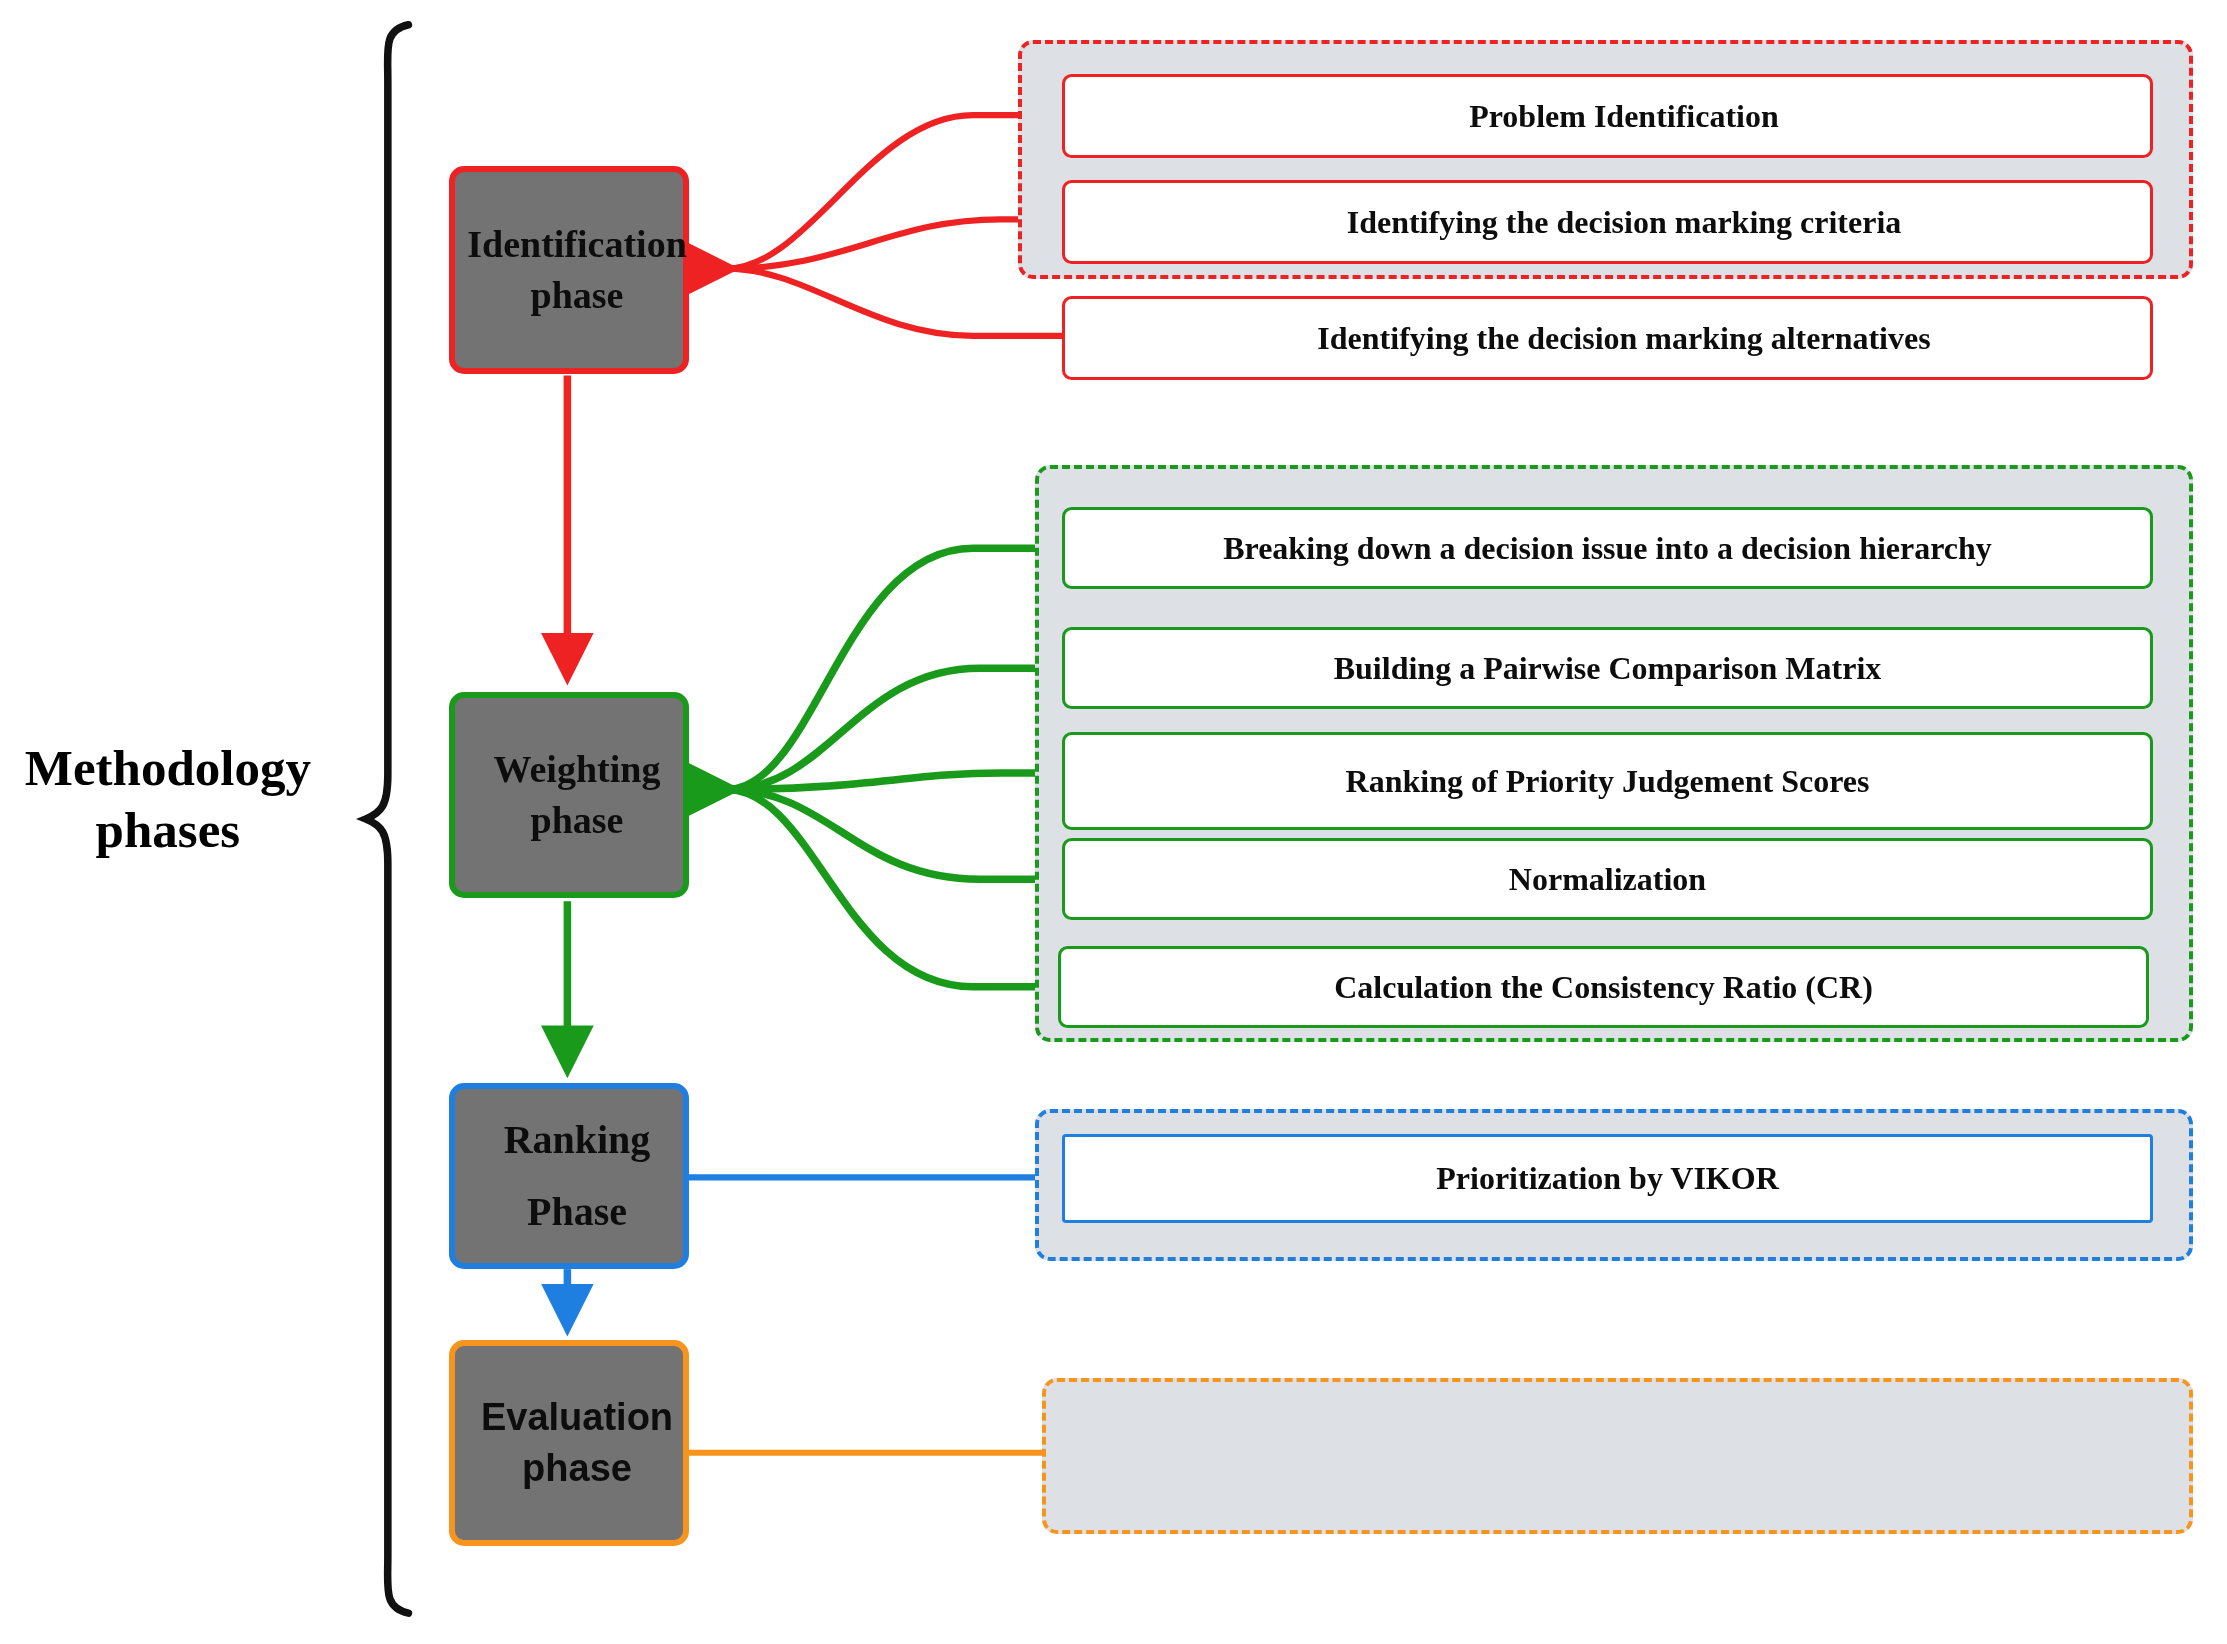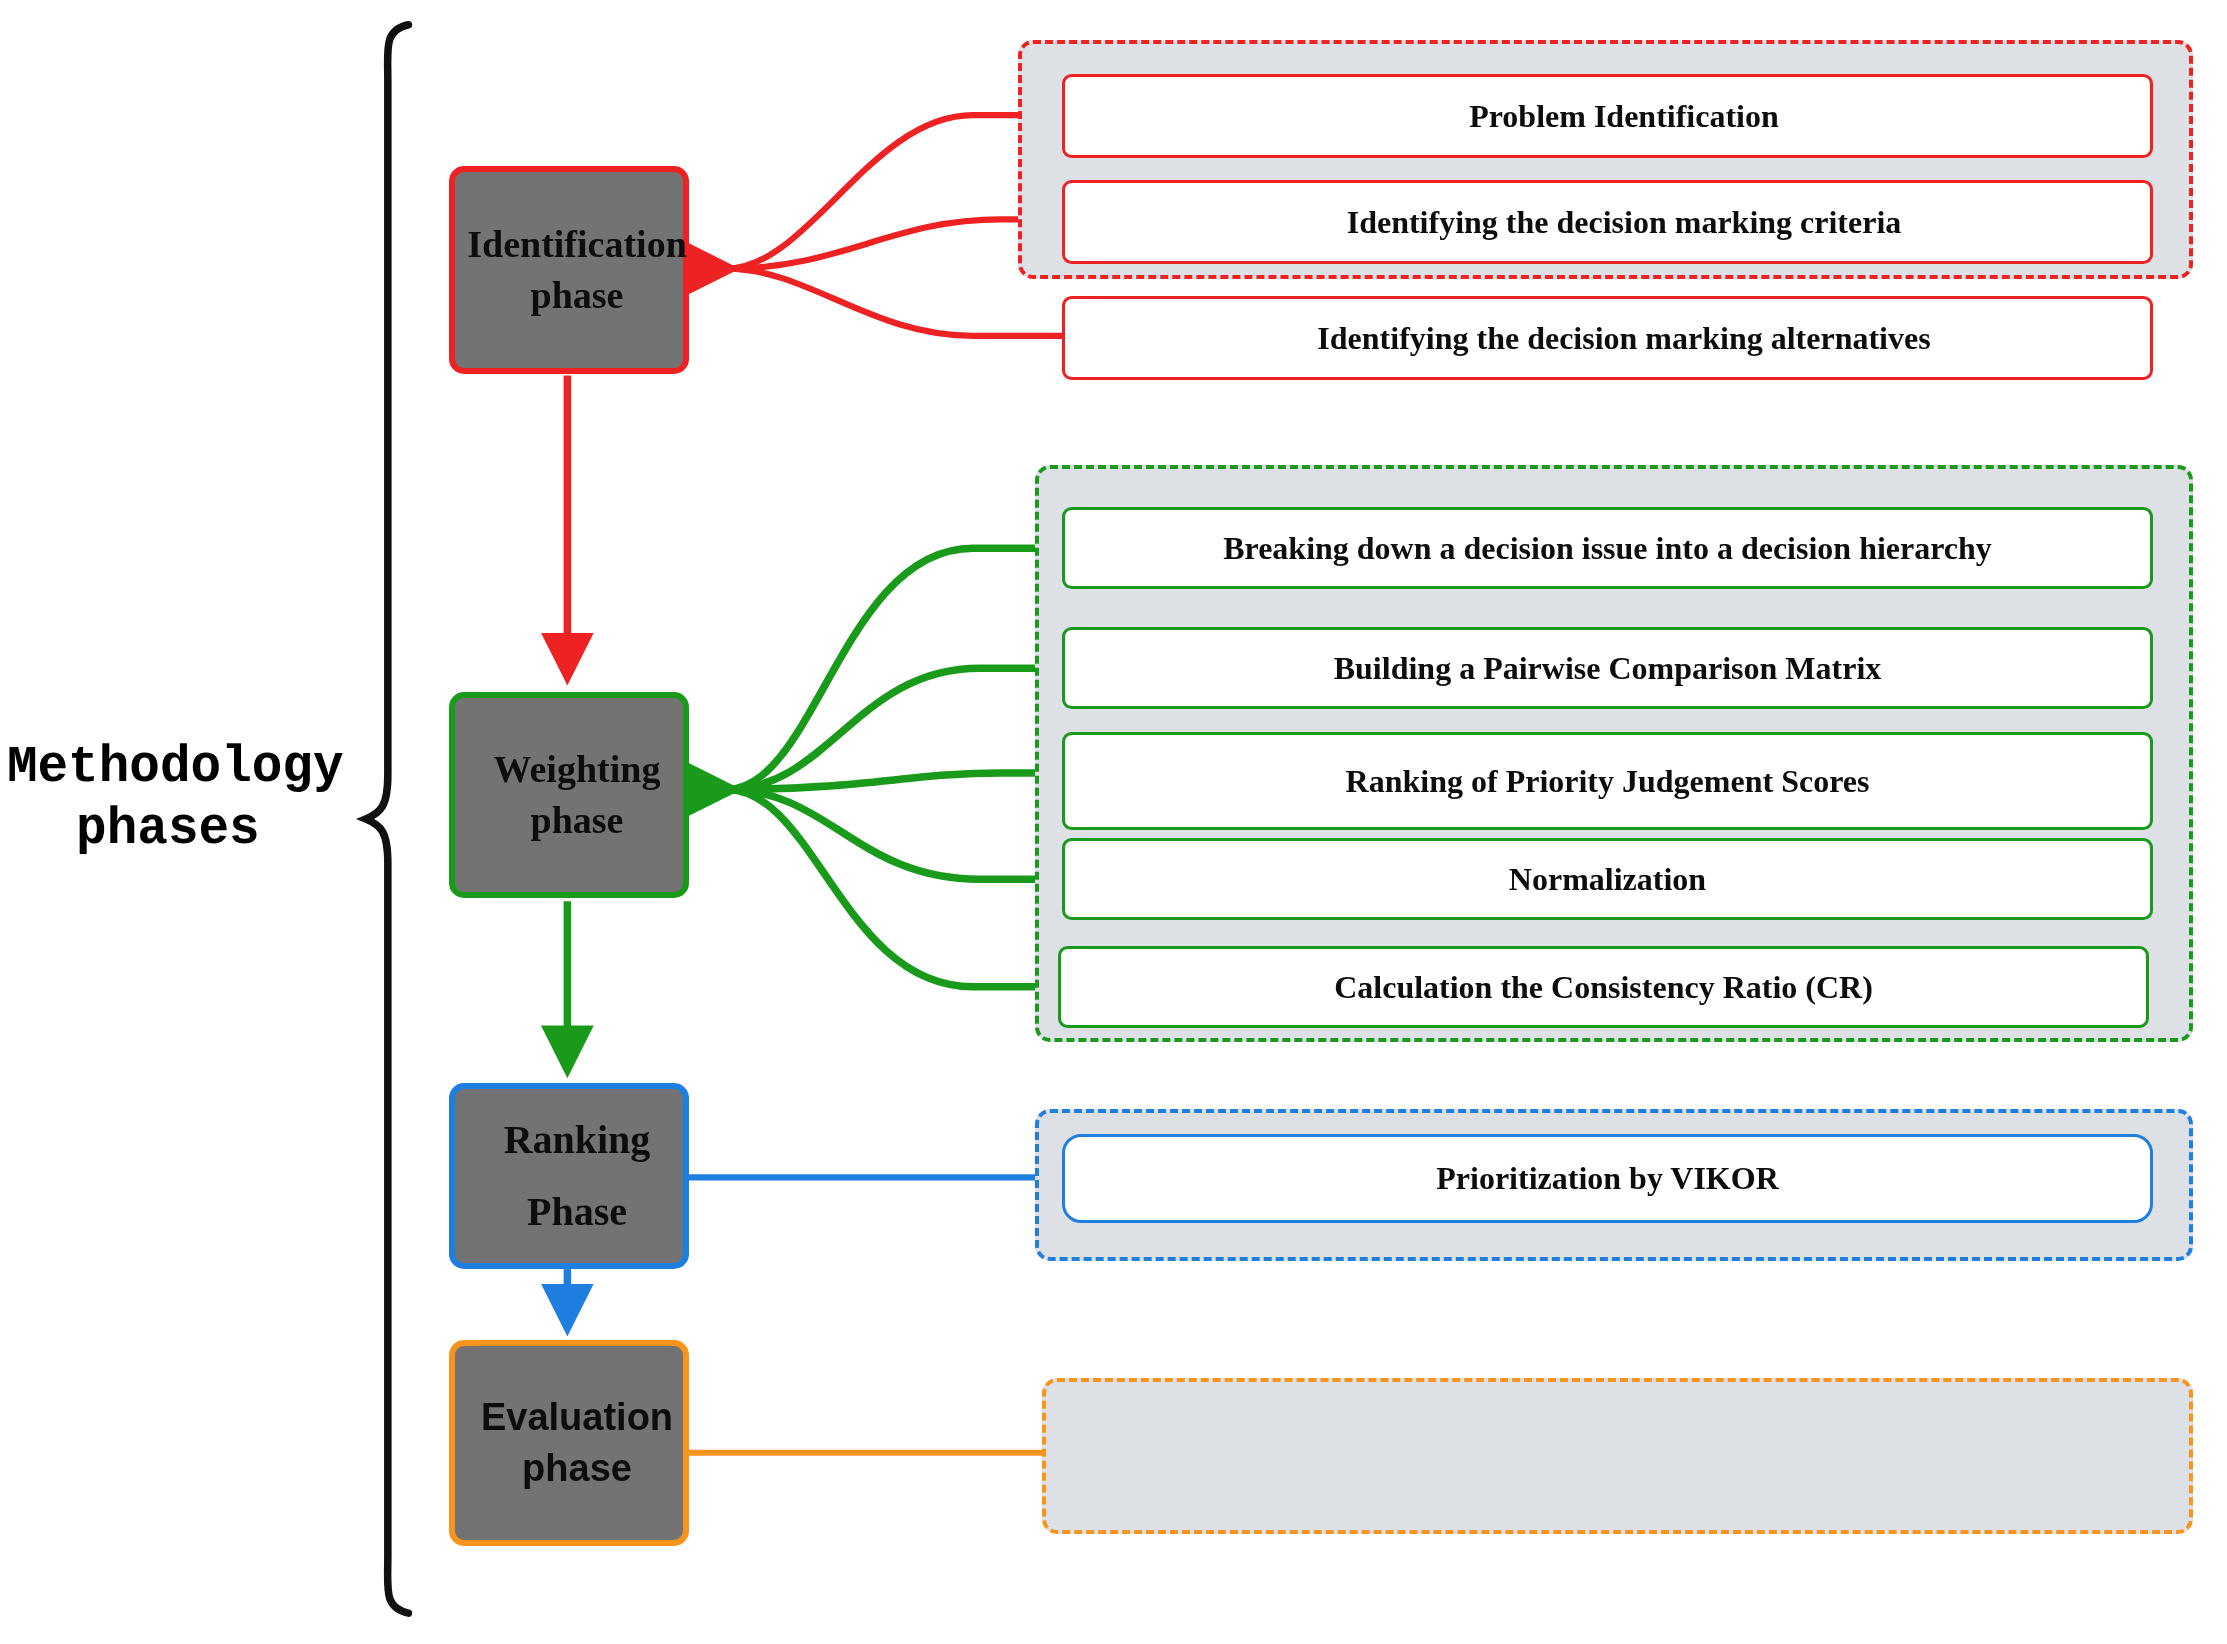--- a/index.html
+++ b/index.html
@@ -10,37 +10,37 @@
   .panel.red{border:4.8px dashed #ee2222;border-radius:15px;}
   .panel.green{border:4.8px dashed #1a9a1a;border-radius:15px;}
   .panel.blue{border:4.8px dashed #1f7fe0;border-radius:15px;}
   .panel.orange{border:4.8px dashed #f7941e;border-radius:15px;}
 
   .node{position:absolute;box-sizing:border-box;background:#ffffff;
         display:flex;align-items:center;justify-content:center;text-align:center;
         font-weight:bold;color:#0d0d0d;line-height:1.15;}
   .node.red{border:3.4px solid #ee2222;border-radius:9.6px;padding-left:33px;}
   .node.green{border:3.4px solid #1a9a1a;border-radius:9.6px;}
-  .node.blue{border:3.4px solid #1f7fe0;border-radius:19px;align-items:center;}
+  .node.blue{border:3.4px solid #1f7fe0;border-radius:4px;align-items:center;}
   .node.orange{border:3.4px solid #f7941e;border-radius:9.6px;}
   .node span{display:block;padding:0 18px;}
 
   .phase{position:absolute;box-sizing:border-box;background:#737373;
          display:flex;align-items:center;justify-content:center;text-align:center;
          font-weight:bold;color:#0d0d0d;line-height:1.35;padding-left:16px;}
   .phase.red{border:6.9px solid #ee2222;border-radius:15px;}
   .phase.green{border:6.9px solid #1a9a1a;border-radius:15px;}
   .phase.blue{border:6.9px solid #1f7fe0;border-radius:15px;}
   .phase.orange{border:6.9px solid #f7941e;border-radius:15px;}
 
   .serif{font-family:"Liberation Serif",serif;}
   .sans{font-family:"Liberation Sans",sans-serif;}
 
   #brace-label{position:absolute;left:6.9px;top:1075;width:322px;
-    text-align:center;font-family:Liberation Mono, monospace;font-weight:bold;
+    text-align:center;font-family:Liberation Serif, serif;font-weight:bold;
     font-size:51px;line-height:1.22;color:#000;}
 </style>
 </head>
 <body>
 
 <div id="stage">
 
   <svg class="layer" viewBox="0 0 3250 2399">
     <defs>
       <marker id="ar-red" markerWidth="7" markerHeight="7" refX="5.6" refY="3.5" orient="auto">

